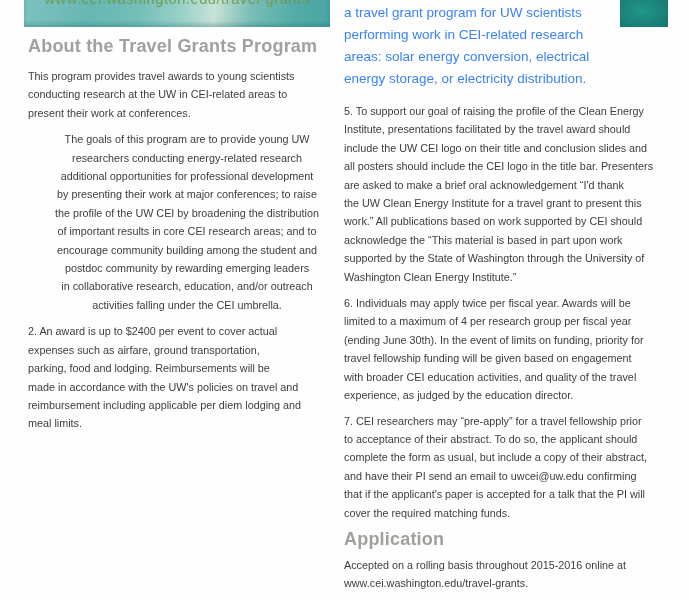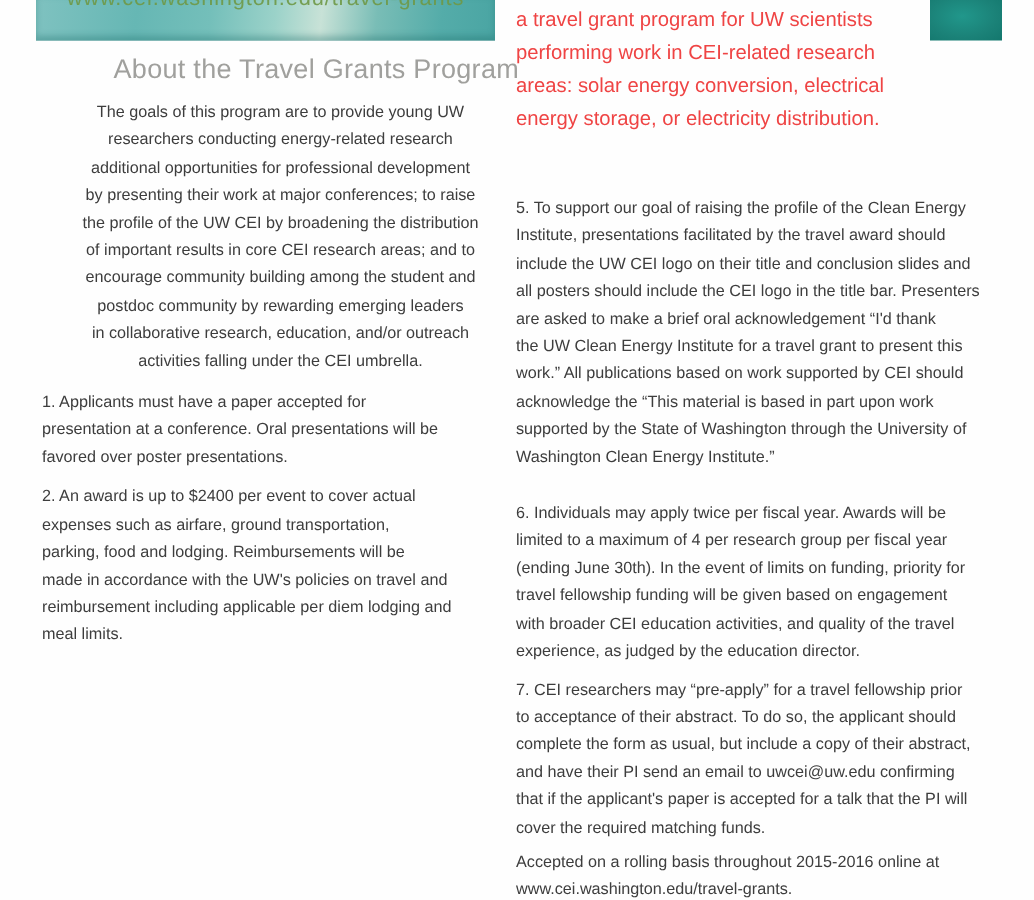--- a/index.html
+++ b/index.html
@@ -38,84 +38,83 @@
     position: absolute; left: 620px; top: 0; width: 48px; height: 27px;
     background: radial-gradient(ellipse at 45% 40%, #21978b 0%, #1b8278 60%, #13776d 100%);
   }
 
   .col-left  { position: absolute; left: 28px;  top: 27px; width: 318px; }
   .col-right { position: absolute; left: 344px; top: 0;    width: 322px; }
 
   .section-heading {
     font-size: 18px;
     line-height: 24px;
-    font-weight: 400;
+    font-weight: 700;
     color: #a0a09d;
     letter-spacing: 0.2px;
     margin: 0;
-    text-align: right;
   }
   .body-text {
     font-size: 10.8px;
     line-height: 18.4px;
     color: #3d3d3d;
     white-space: pre-line;
     margin: 0;
   }
   .intro-text {
     font-size: 13.5px;
     line-height: 22px;
-    color: #ef4444;
+    color: #3b82f6;
     white-space: pre-line;
     margin: 0;
   }
 
   
   .col-left .section-heading.first { margin-top: 7px; }
   .col-left .p1 { margin-top: 9px; }
   .col-left .p2 { margin-top: 8px; text-align: center; }
   .col-left .section-heading.guidelines { margin-top: 17px; }
   .col-left .g1 { margin-top: 9px; }
   .col-left .g2 { margin-top: 8px; }
   .col-left .g3 { margin-top: 8px; }
 
   .col-right .intro-text { margin-top: 2px; }
-  .col-right .g5 { margin-top: 40px; }
-  .col-right .g6 { margin-top: 19px; }
+  .col-right .g5 { margin-top: 12px; }
+  .col-right .g6 { margin-top: 8px; }
   .col-right .g7 { margin-top: 7px; }
   .col-right .section-heading.application { margin-top: 5px; }
   .col-right .app-text { margin-top: 5px; }
 </style>
 </head>
 <body>
 
 <div class="page">
 
   <div class="header-image">
     <span class="url-text">www.cei.washington.edu/travel-grants</span>
   </div>
 
   <div class="accent-square"></div>
 
   <div class="col-left">
     <h2 class="section-heading first">About the Travel Grants Program</h2>
+    <p class="body-text p1">This program provides travel awards to young scientists
+conducting research at the UW in CEI-related areas to
+present their work at conferences.</p>
     <p class="body-text p2">The goals of this program are to provide young UW
 researchers conducting energy-related research
 additional opportunities for professional development
 by presenting their work at major conferences; to raise
 the profile of the UW CEI by broadening the distribution
 of important results in core CEI research areas; and to
 encourage community building among the student and
 postdoc community by rewarding emerging leaders
 in collaborative research, education, and/or outreach
 activities falling under the CEI umbrella.</p>
 
-    <p class="body-text g1">1. Applicants must have a paper accepted for
-presentation at a conference. Oral presentations will be
-favored over poster presentations.</p>
     <p class="body-text g2">2. An award is up to $2400 per event to cover actual
 expenses such as airfare, ground transportation,
 parking, food and lodging. Reimbursements will be
 made in accordance with the UW's policies on travel and
 reimbursement including applicable per diem lodging and
 meal limits.</p>
   </div>
 
   <div class="col-right">
     <p class="intro-text">a travel grant program for UW scientists
@@ -138,17 +137,18 @@
 travel fellowship funding will be given based on engagement
 with broader CEI education activities, and quality of the travel
 experience, as judged by the education director.</p>
     <p class="body-text g7">7. CEI researchers may “pre-apply” for a travel fellowship prior
 to acceptance of their abstract. To do so, the applicant should
 complete the form as usual, but include a copy of their abstract,
 and have their PI send an email to uwcei@uw.edu confirming
 that if the applicant's paper is accepted for a talk that the PI will
 cover the required matching funds.</p>
 
+    <h2 class="section-heading application">Application</h2>
     <p class="body-text app-text">Accepted on a rolling basis throughout 2015-2016 online at
 www.cei.washington.edu/travel-grants.</p>
   </div>
 
 </div>
 
 </body></html>

